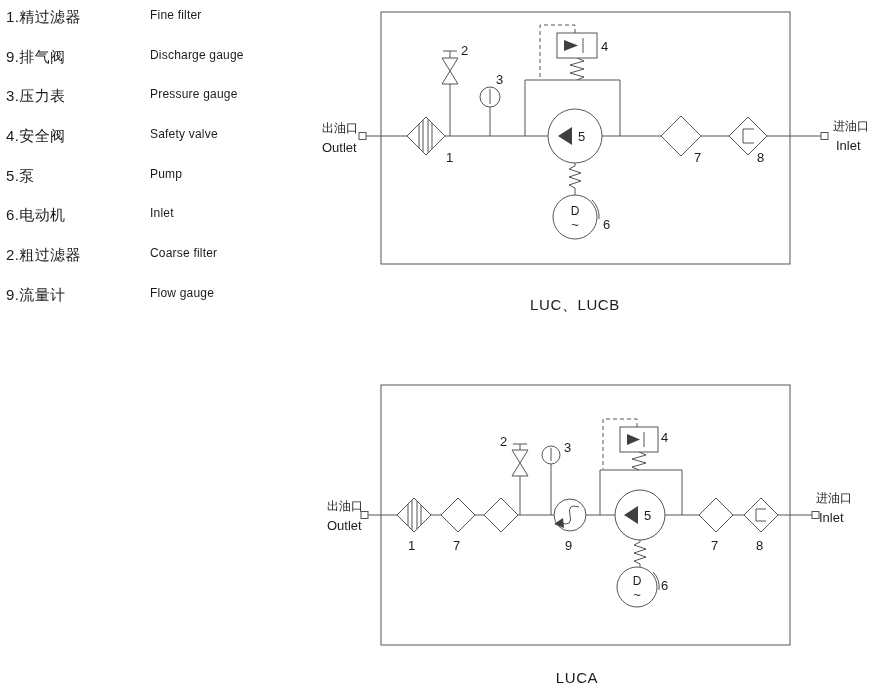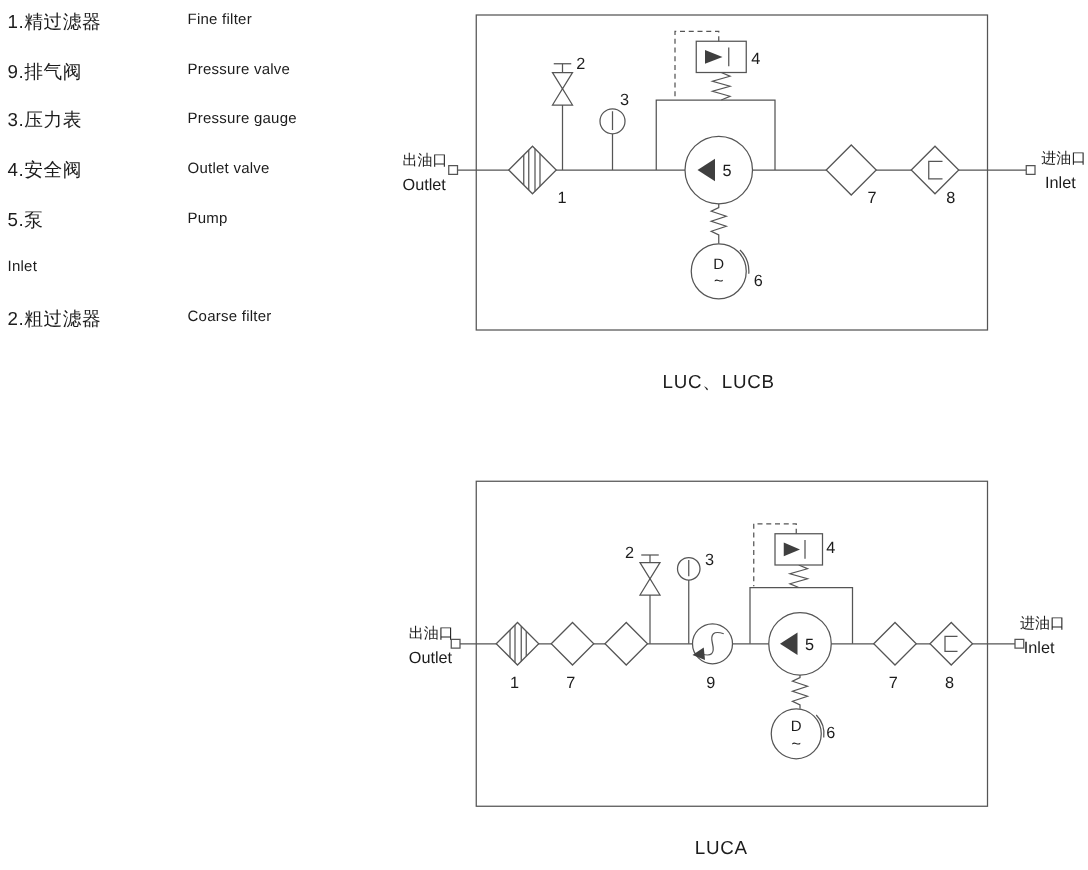--- a/index.html
+++ b/index.html
@@ -42,40 +42,45 @@
 
 <div class="page">
 
   <div class="legend">
     <div class="legend-row">
       <span class="legend-zh">1.精过滤器</span>
       <span class="legend-en">Fine filter</span>
     </div>
     <div class="legend-row">
       <span class="legend-zh">9.排气阀</span>
-      <span class="legend-en">Pressure valve</span>
+      <span class="legend-en">Discharge gauge</span>
     </div>
     <div class="legend-row">
       <span class="legend-zh">3.压力表</span>
       <span class="legend-en">Pressure gauge</span>
     </div>
     <div class="legend-row">
       <span class="legend-zh">4.安全阀</span>
-      <span class="legend-en">Outlet valve</span>
+      <span class="legend-en">Safety valve</span>
     </div>
     <div class="legend-row">
       <span class="legend-zh">5.泵</span>
       <span class="legend-en">Pump</span>
     </div>
     <div class="legend-row">
+      <span class="legend-zh">6.电动机</span>
       <span class="legend-en">Inlet</span>
     </div>
     <div class="legend-row">
       <span class="legend-zh">2.粗过滤器</span>
       <span class="legend-en">Coarse filter</span>
+    </div>
+    <div class="legend-row">
+      <span class="legend-zh">9.流量计</span>
+      <span class="legend-en">Flow gauge</span>
     </div>
   </div>
 
   <svg class="diag1" width="870" height="340" viewBox="0 0 870 340">
 
     <rect x="381" y="12" width="409" height="252" class="st"></rect>
 
     <line x1="366" y1="136" x2="821" y2="136" class="st"></line>
 
     <g>

